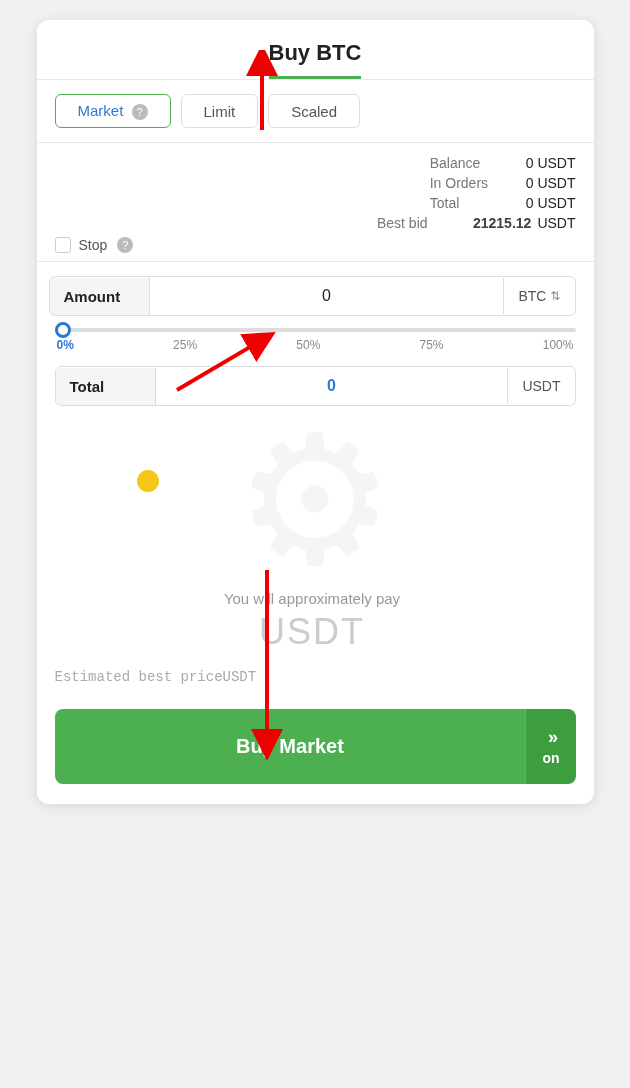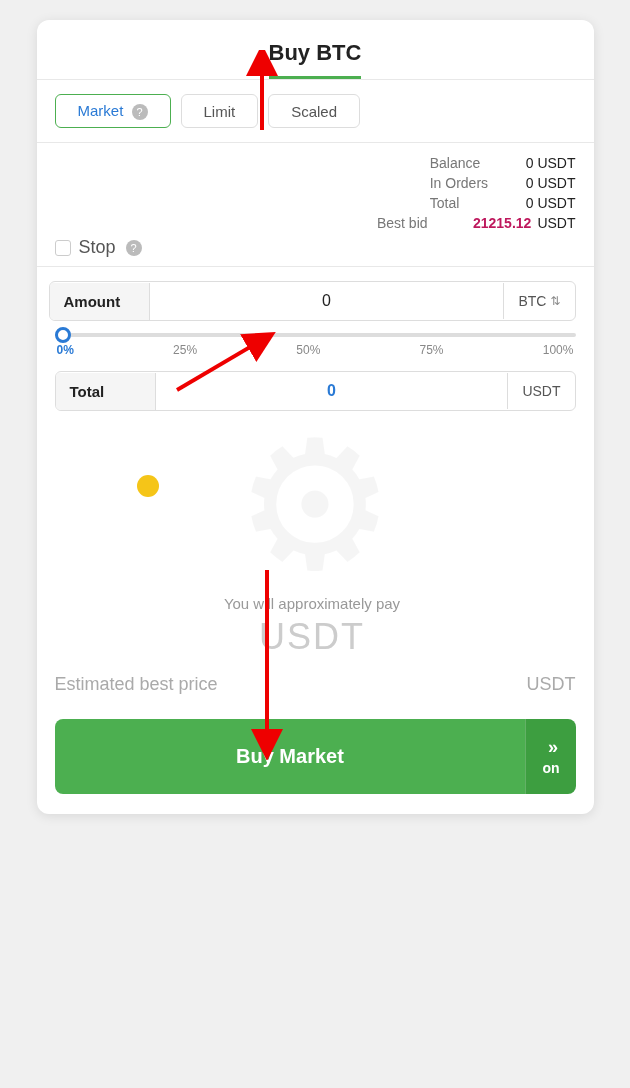--- a/index.html
+++ b/index.html
@@ -108,41 +108,41 @@
       color: #777;
     }
 
     .info-row .value {
       font-weight: 400;
       color: #222;
     }
 
     .info-row .value.bold {
       font-weight: 700;
-      color: #be185d;
+      color: #404040;
     }
 
     .stop-row {
       display: flex;
       align-items: center;
       gap: 8px;
       margin-top: 6px;
     }
 
     .stop-checkbox {
       width: 16px;
       height: 16px;
       border: 1.5px solid #ccc;
       border-radius: 3px;
       background: #fff;
       cursor: pointer;
     }
 
     .stop-label {
-      font-size: 18px;
+      font-size: 14px;
       color: #555;
     }
 
     .help-icon-small {
       display: inline-block;
       width: 16px;
       height: 16px;
       background: #bbb;
       border-radius: 50%;
       color: #fff;
@@ -321,24 +321,24 @@
 
     .pay-amount {
       font-size: 36px;
       font-weight: 300;
       color: #ccc;
       letter-spacing: 2px;
     }
 
     .est-row {
       display: flex;
-      justify-content: space-between;
       padding: 0 18px 14px 18px;
-      font-size: 18px;
+      font-size: 14px;
       color: #aaa;
+      font-family: Liberation Mono, monospace;
     }
 
     
     .buy-btn-row {
       padding: 0 0 0 0;
       display: flex;
       margin: 10px 18px 0 18px;
       border-radius: 8px;
       overflow: hidden;
     }

